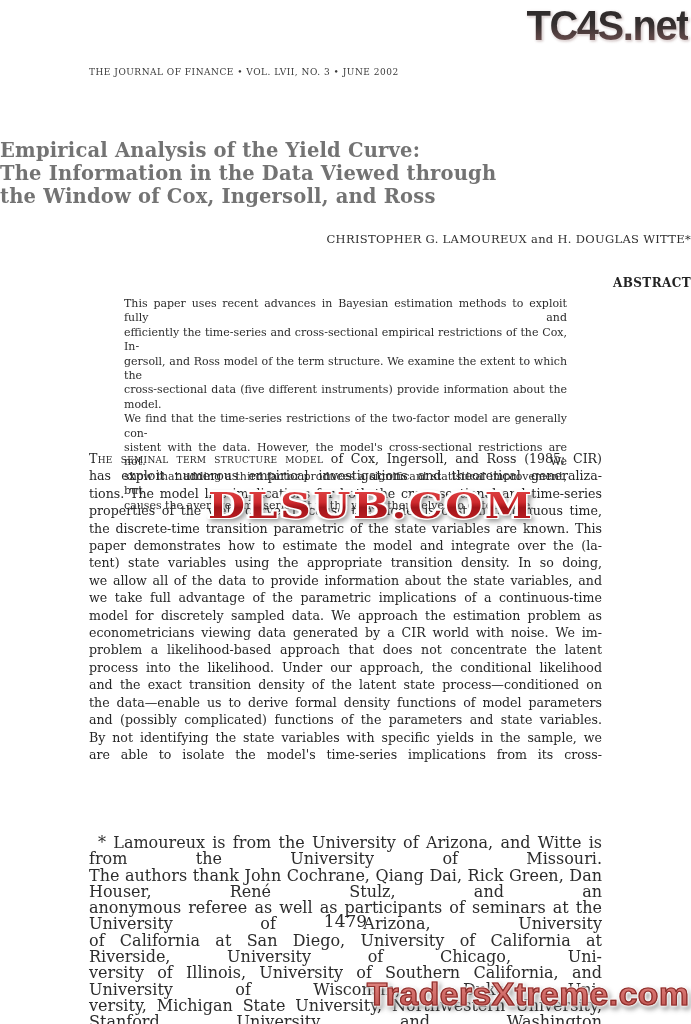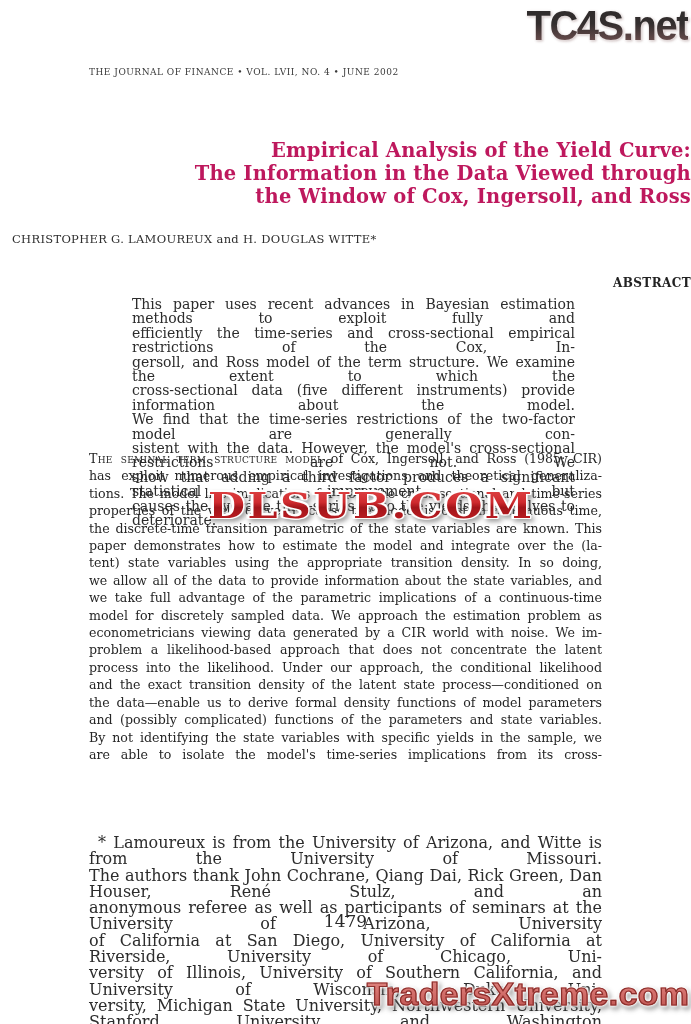--- a/index.html
+++ b/index.html
@@ -23,34 +23,34 @@
     letter-spacing: 0.5px;
     color: #3a3a3a;
     white-space: nowrap;
   }
 
   .title-block {
     position: absolute;
     top: 139px;
     left: 0;
     width: 100%;
-    text-align: right;
+    text-align: left;
     font-weight: bold;
     font-size: 19.5px;
     line-height: 23px;
-    color: #be185d;
+    color: #737373;
     letter-spacing: 0.2px;
   }
 
   .authors-line {
     position: absolute;
     top: 232px;
     left: 0;
     width: 100%;
-    text-align: left;
+    text-align: right;
     font-size: 11.5px;
     letter-spacing: 0.3px;
     color: #2e2e2e;
     padding-left: 12px;
   }
 
   .abstract-heading {
     position: absolute;
     top: 276px;
     left: 0;
@@ -58,23 +58,23 @@
     text-align: right;
     font-weight: bold;
     font-size: 12px;
     letter-spacing: 0.4px;
     color: #222;
   }
 
   .abstract-block {
     position: absolute;
     top: 297px;
-    left: 132px;
+    left: 124px;
     width: 443px;
-    font-size: 14px;
+    font-size: 11px;
     line-height: 14.4px;
     color: #2c2c2c;
   }
 
   .body-block {
     position: absolute;
     top: 450px;
     left: 89px;
     width: 513px;
     font-size: 12.6px;
@@ -158,21 +158,21 @@
     -webkit-text-stroke: 1.2px #8c2f2c;
     filter: drop-shadow(0 0 1.5px #ffffff) drop-shadow(0 0 1px #ffffff)
             drop-shadow(2px 3px 2px rgba(40,40,40,0.4));
   }
 </style>
 </head>
 <body>
 
 <div class="page">
 
-  <div class="journal-header">THE JOURNAL OF FINANCE • VOL. LVII, NO. 4 • JUNE 2002</div>
+  <div class="journal-header">THE JOURNAL OF FINANCE • VOL. LVII, NO. 3 • JUNE 2002</div>
 
   <div class="wm wm-top">TC4S.net</div>
 
   <h1 class="title-block">
       <div class="tline">Empirical Analysis of the Yield Curve:</div>
       <div class="tline">The Information in the Data Viewed through</div>
       <div class="tline">the Window of Cox, Ingersoll, and Ross</div>
     </h1>
 
   <div class="authors-line">CHRISTOPHER G. LAMOUREUX and H. DOUGLAS WITTE*</div>

